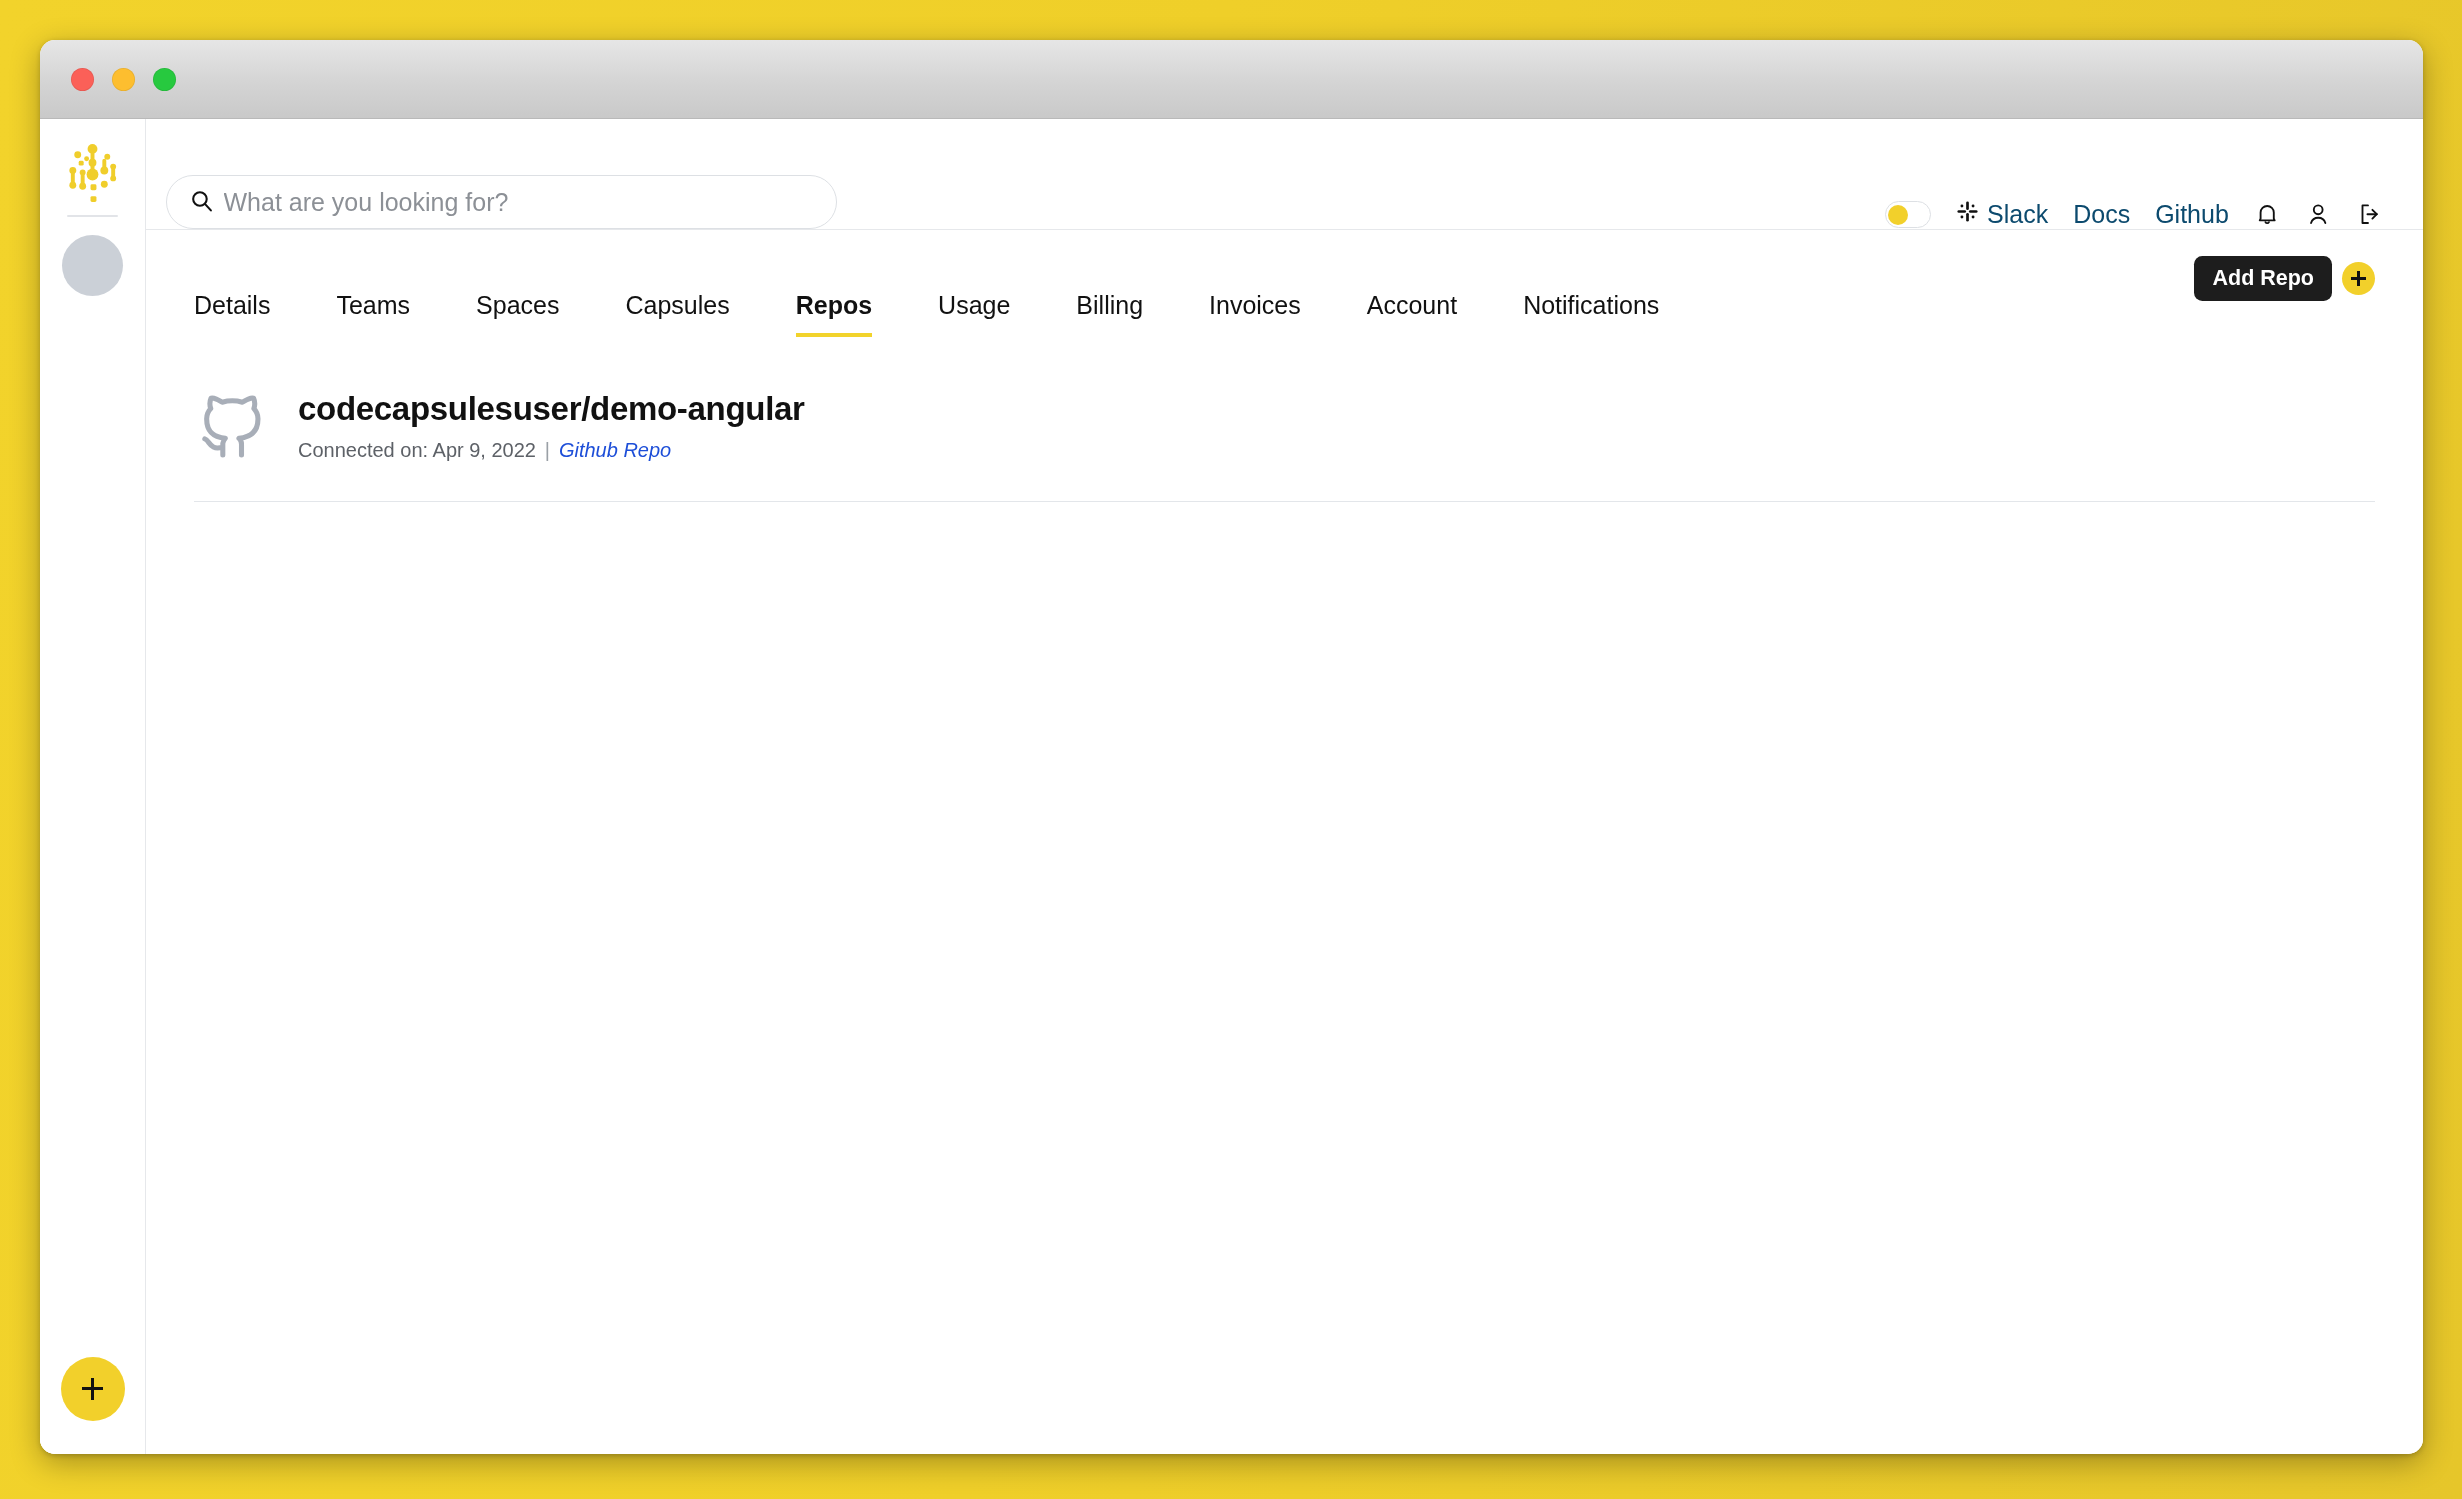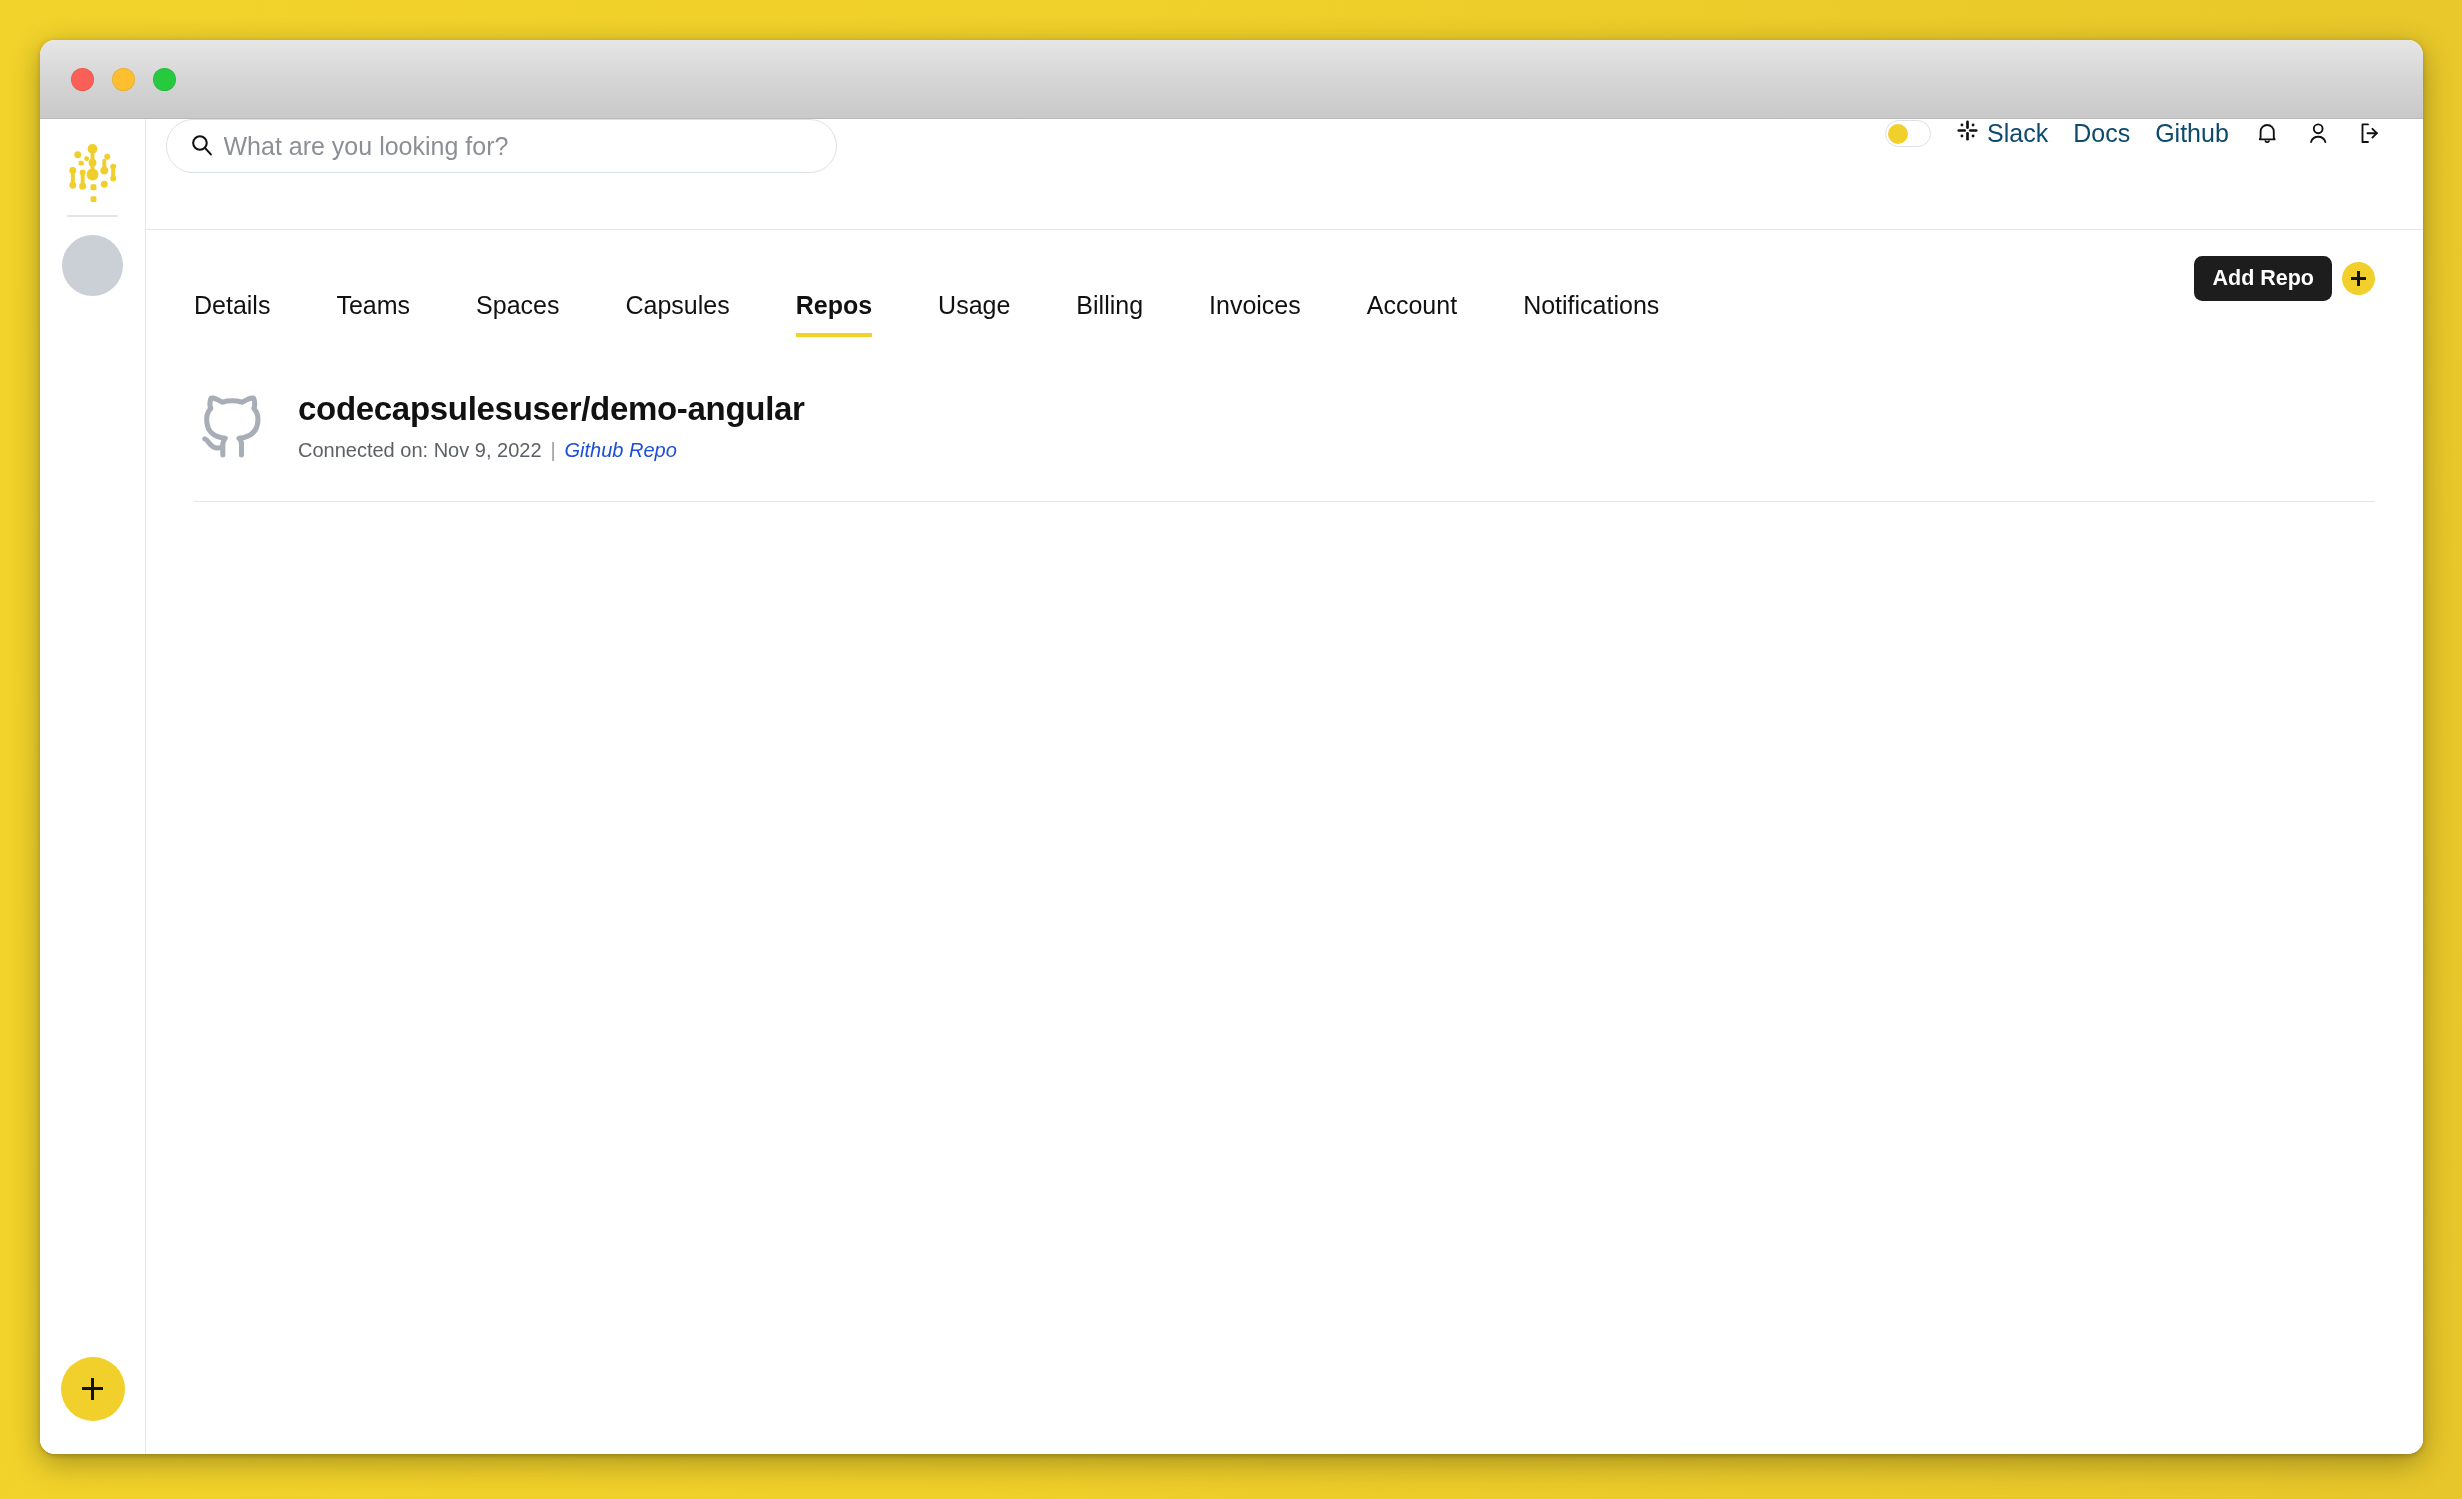--- a/index.html
+++ b/index.html
@@ -96,21 +96,21 @@
   .fab-inner .plus-h { top: 10.7px; left: 1.7px; height: 3.3px; width: 21.5px; }
 
   
   .main { flex: 1 1 auto; display: flex; flex-direction: column; min-width: 0; }
 
   
   .topbar {
     height: 111px;
     border-bottom: 0.8px solid #E6E8EB;
     display: flex;
-    align-items: flex-start;
+    align-items: flex-end;
     padding: 0 40px 0 20px;
     gap: 20px;
     flex: 0 0 111px;
   }
   .search {
     width: 671px;
     height: 54px;
     border: 0.8px solid #DDE0E4;
     border-radius: 30px;
     display: flex;
@@ -397,21 +397,21 @@
           <div class="repo-row">
             <span class="repo-icon">
               <svg width="76" height="76" viewBox="0 0 24 24" fill="none" stroke="#A8AEB8" stroke-width="1.6" stroke-linecap="round" stroke-linejoin="round">
                 <path d="M9 19c-4 1.2-4-2.1-5.6-2.6M15 21.5v-3.4c0-.9-.3-1.5-.8-1.9 3-.3 6-1.5 6-6.1a4.7 4.7 0 0 0-1.3-3.3 4.4 4.4 0 0 0-.1-3.3s-1.1-.3-3.5 1.3a12 12 0 0 0-6.4 0C6.5 3.2 5.4 3.5 5.4 3.5a4.4 4.4 0 0 0-.1 3.3A4.7 4.7 0 0 0 4 10.1c0 4.6 2.9 5.8 5.9 6.1-.4.4-.7.9-.8 1.6v3.7"></path>
               </svg>
             </span>
             <div class="repo-info">
               <div class="repo-title">codecapsulesuser/demo-angular</div>
               <div class="repo-meta">
                 <span>Connected on:</span>
-                <span>Nov 9, 2022</span>
+                <span>Apr 9, 2022</span>
                 <span class="sep">|</span>
                 <a class="repo-link">Github Repo</a>
               </div>
             </div>
           </div>
         </div>
 
       </section>
     </div>
   </div>

